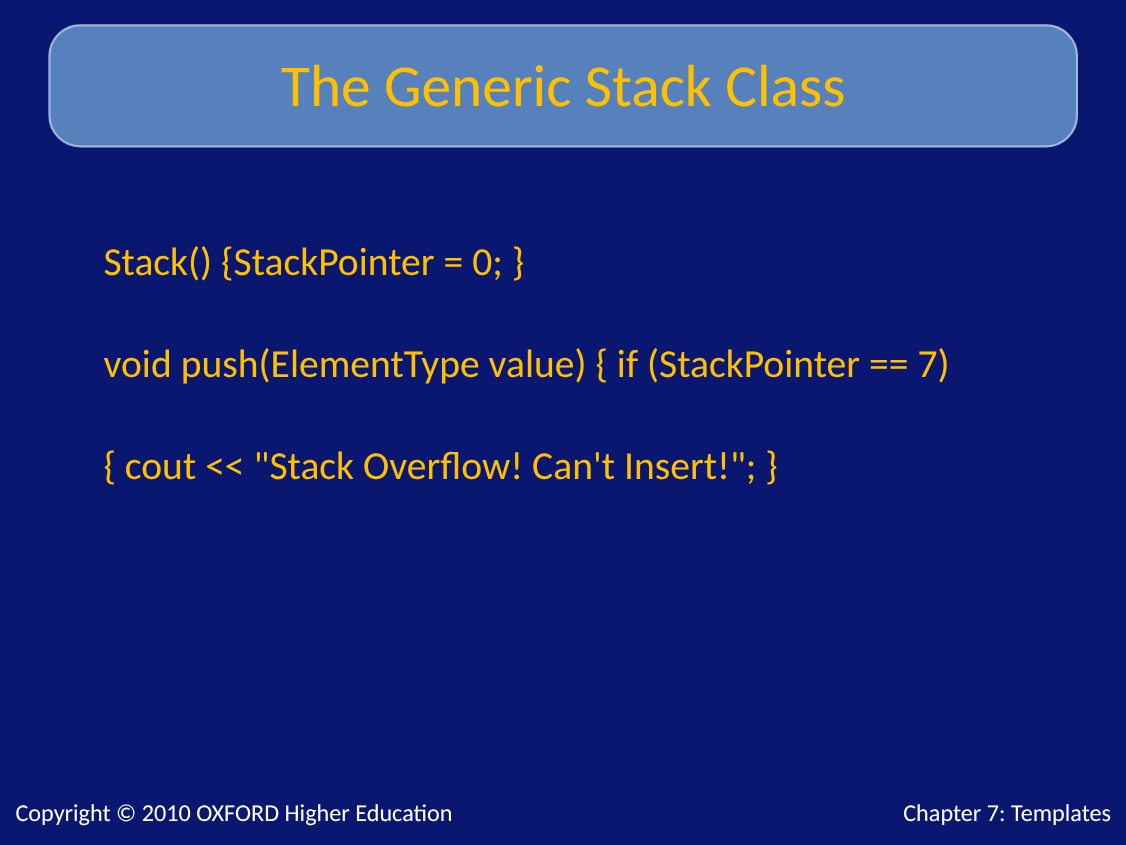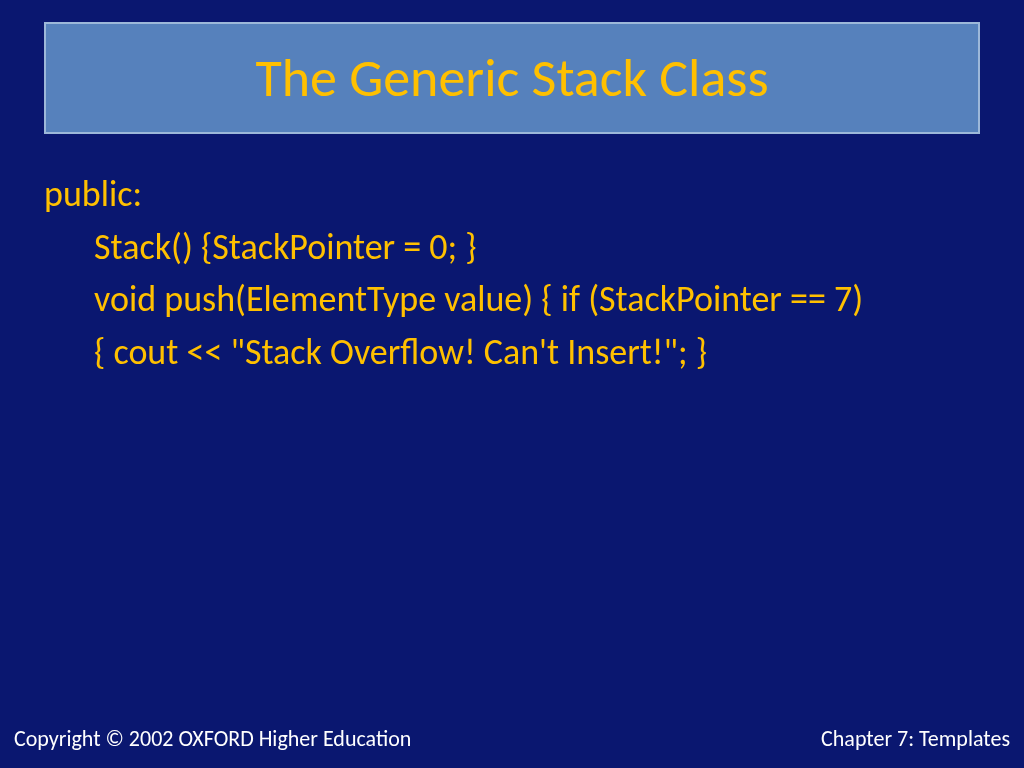--- a/index.html
+++ b/index.html
@@ -1,15 +1,15 @@
 <!DOCTYPE html>
 <html><head>
 <meta charset="utf-8">
 <style>
-  * { margin: 0; padding: 0; box-sizing: border-box; }
+  * { margin: 0; padding: 0; box-sizing: border-box; border-radius: 29px; }
   html, body { width: 1024px; height: 768px; overflow: hidden; }
   body {
     background: #0a1770;
     font-family: Calibri, "Segoe UI", Arial, sans-serif;
     position: relative;
   }
   .title-box {
     position: absolute;
     top: 22px;
     left: 44px;
@@ -35,20 +35,21 @@
     color: #ffc000;
     font-size: 36px;
     line-height: 1.35;
   }
   .line-public {
     margin-bottom: 4px;
   }
   .line-indent {
     padding-left: 50px;
     margin-bottom: 4px;
+    margin-top: 44px;
   }
   .footer-left {
     position: absolute;
     bottom: 16px;
     left: 14px;
     color: #ffffff;
     font-size: 22px;
   }
   .footer-right {
     position: absolute;
@@ -60,20 +61,19 @@
   }
 </style>
 </head>
 <body>
 
 <div class="title-box">
   <div class="title-text">The Generic Stack Class</div>
 </div>
 
 <div class="content">
-  <div class="line-public">public:</div>
   <div class="line-indent">Stack() {StackPointer = 0; }</div>
   <div class="line-indent">void push(ElementType value) { if (StackPointer == 7)</div>
   <div class="line-indent">{ cout &lt;&lt; "Stack Overflow! Can't Insert!";   }</div>
 </div>
 
-<div class="footer-left">Copyright © 2002 OXFORD Higher Education</div>
+<div class="footer-left">Copyright © 2010 OXFORD Higher Education</div>
 <div class="footer-right">Chapter 7: Templates</div>
 
 </body></html>

